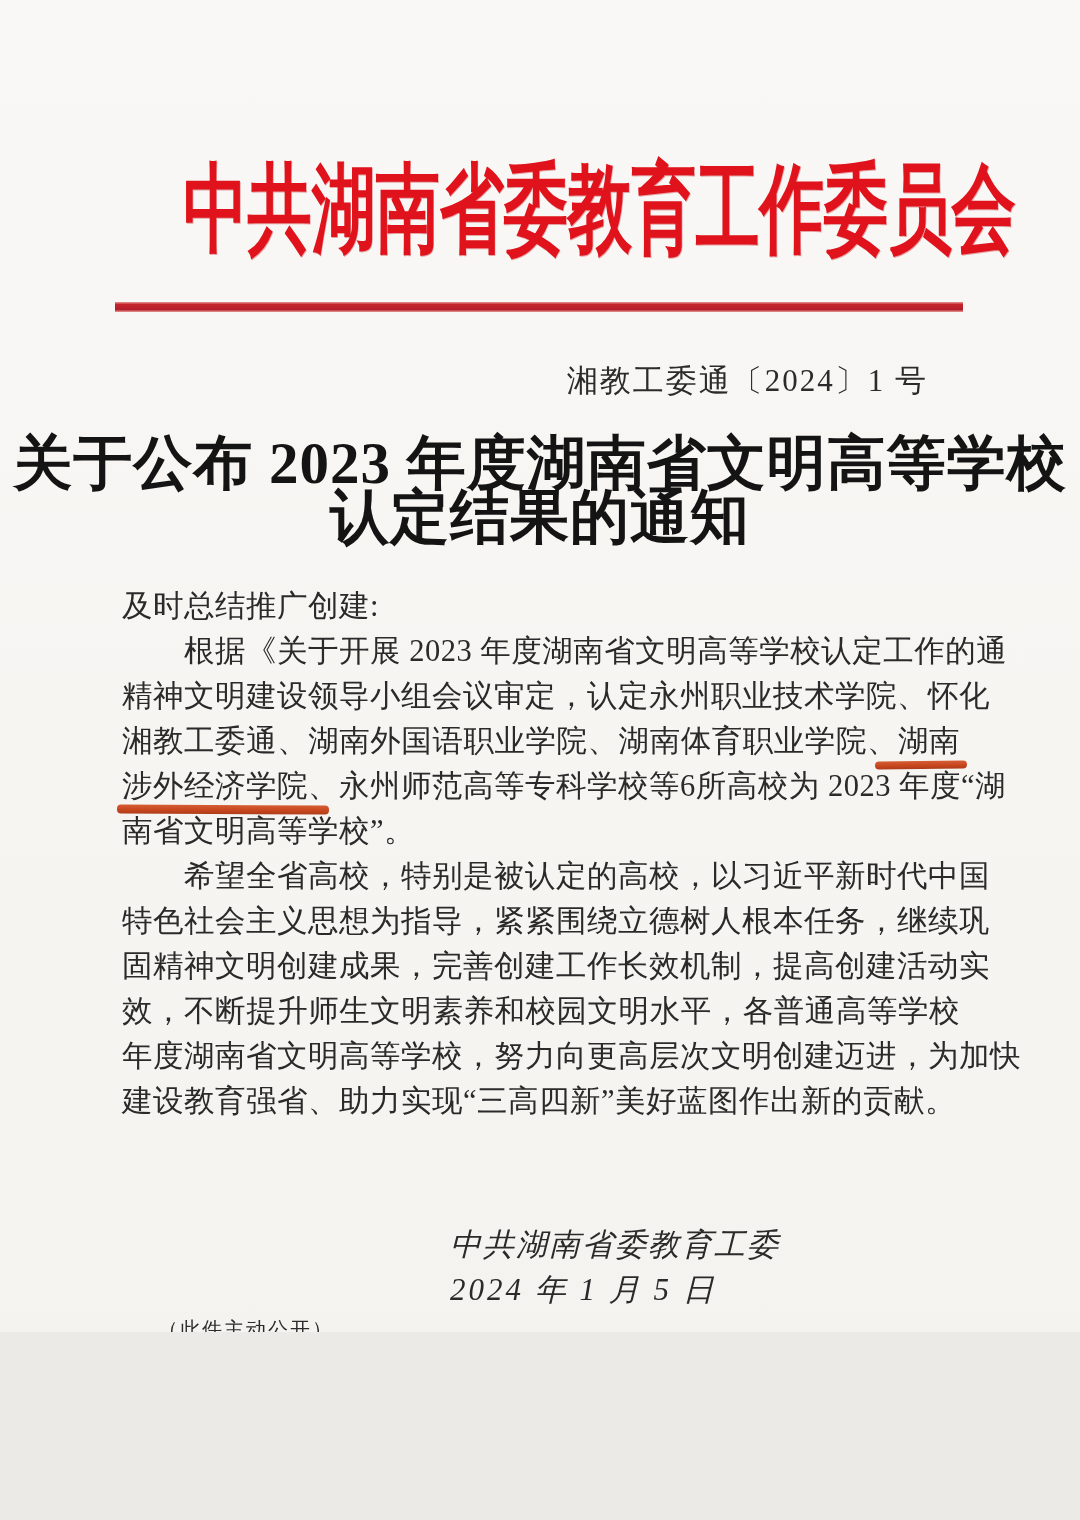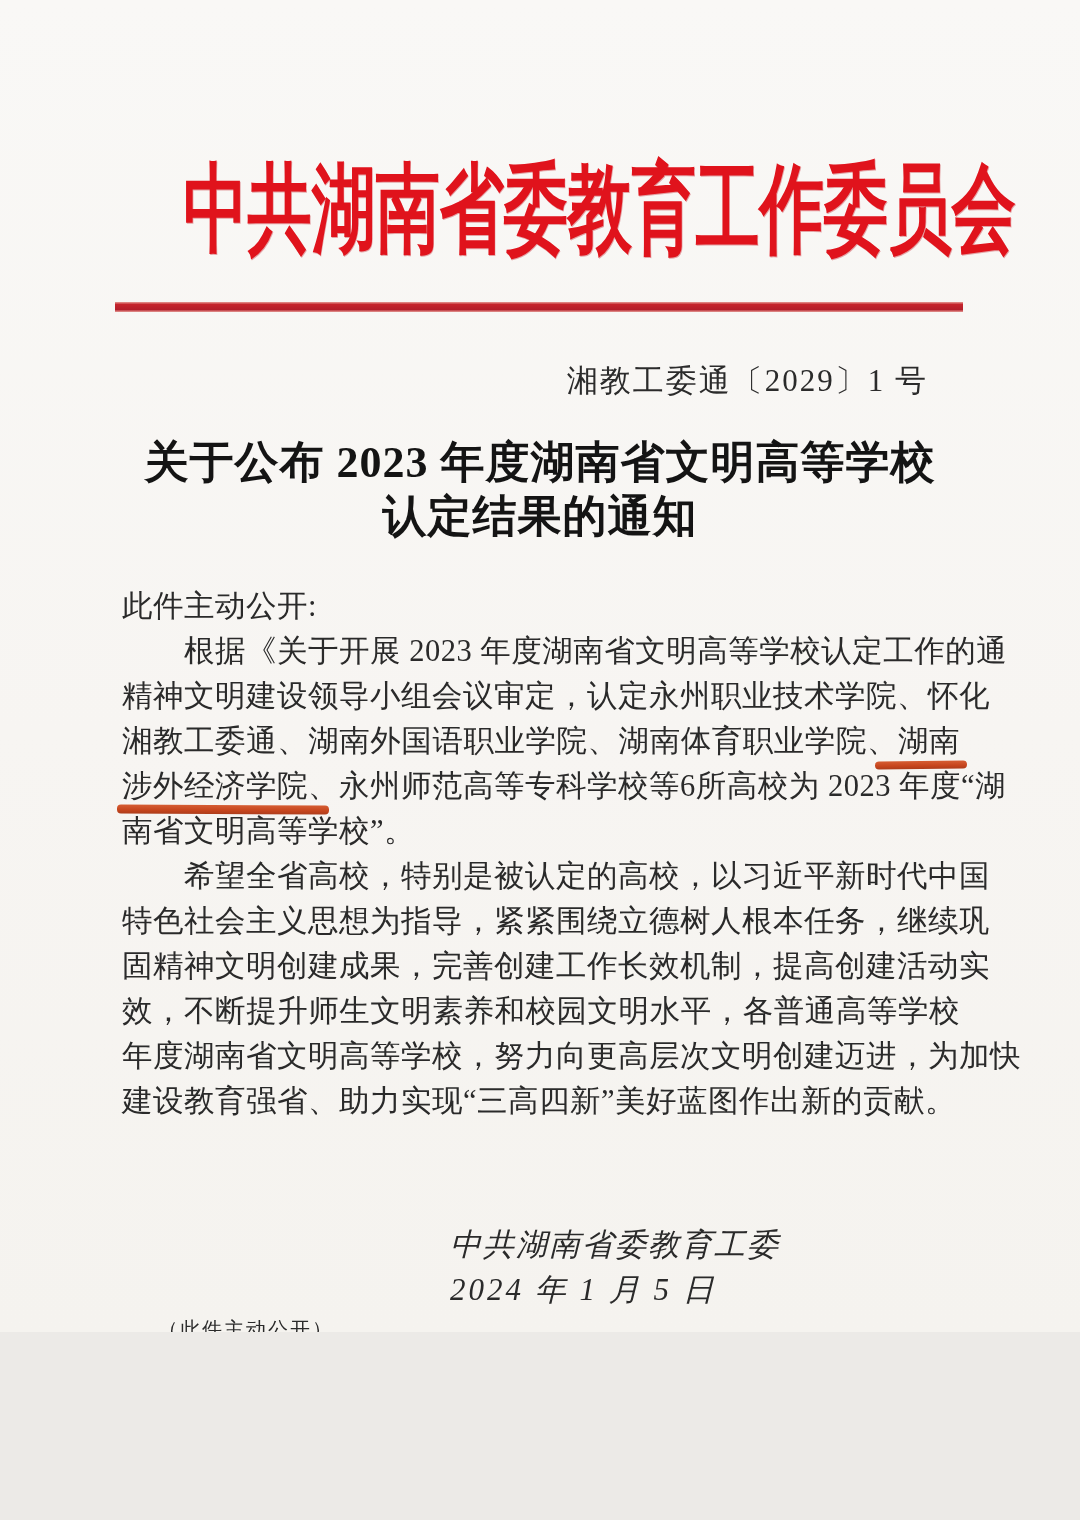--- a/index.html
+++ b/index.html
@@ -45,21 +45,21 @@
     font-size: 31px;
     color: #2b2b2b;
     letter-spacing: 2px;
     white-space: nowrap;
   }
   .doc-title {
     position: absolute;
     left: 0; right: 0; top: 436px;
     text-align: center;
     font-weight: bold;
-    font-size: 44px;
+    font-size: 59px;
     line-height: 54px;
     color: #141414;
     letter-spacing: 1px;
   }
   .body-text {
     position: absolute;
     left: 122px; top: 584px; width: 838px;
     font-size: 30.5px;
     line-height: 45px;
     color: #2a2a2a;
@@ -104,29 +104,29 @@
 </style>
 </head>
 <body>
 
 <div class="page">
 
   <div class="org-title">中共湖南省委教育工作委员会</div>
 
   <div class="band top"></div>
 
-  <div class="doc-number">湘教工委通〔2029〕1 号</div>
+  <div class="doc-number">湘教工委通〔2024〕1 号</div>
 
   <div class="doc-title">
     <div>关于公布 2023 年度湖南省文明高等学校</div>
     <div>认定结果的通知</div>
   </div>
 
   <div class="body-text">
-    <div class="bline first">此件主动公开:</div>
+    <div class="bline first">及时总结推广创建:</div>
     <div id="body-lines">
         <div class="bline indent">根据《关于开展 2023 年度湖南省文明高等学校认定工作的通</div>
         <div class="bline">精神文明建设领导小组会议审定，认定永州职业技术学院、怀化</div>
         <div class="bline">湘教工委通、湖南外国语职业学院、湖南体育职业学院、湖南</div>
         <div class="bline">涉外经济学院、永州师范高等专科学校等6所高校为 2023 年度“湖</div>
         <div class="bline last">南省文明高等学校”。</div>
         <div class="bline indent">希望全省高校，特别是被认定的高校，以习近平新时代中国</div>
         <div class="bline">特色社会主义思想为指导，紧紧围绕立德树人根本任务，继续巩</div>
         <div class="bline">固精神文明创建成果，完善创建工作长效机制，提高创建活动实</div>
         <div class="bline">效，不断提升师生文明素养和校园文明水平，各普通高等学校</div>

